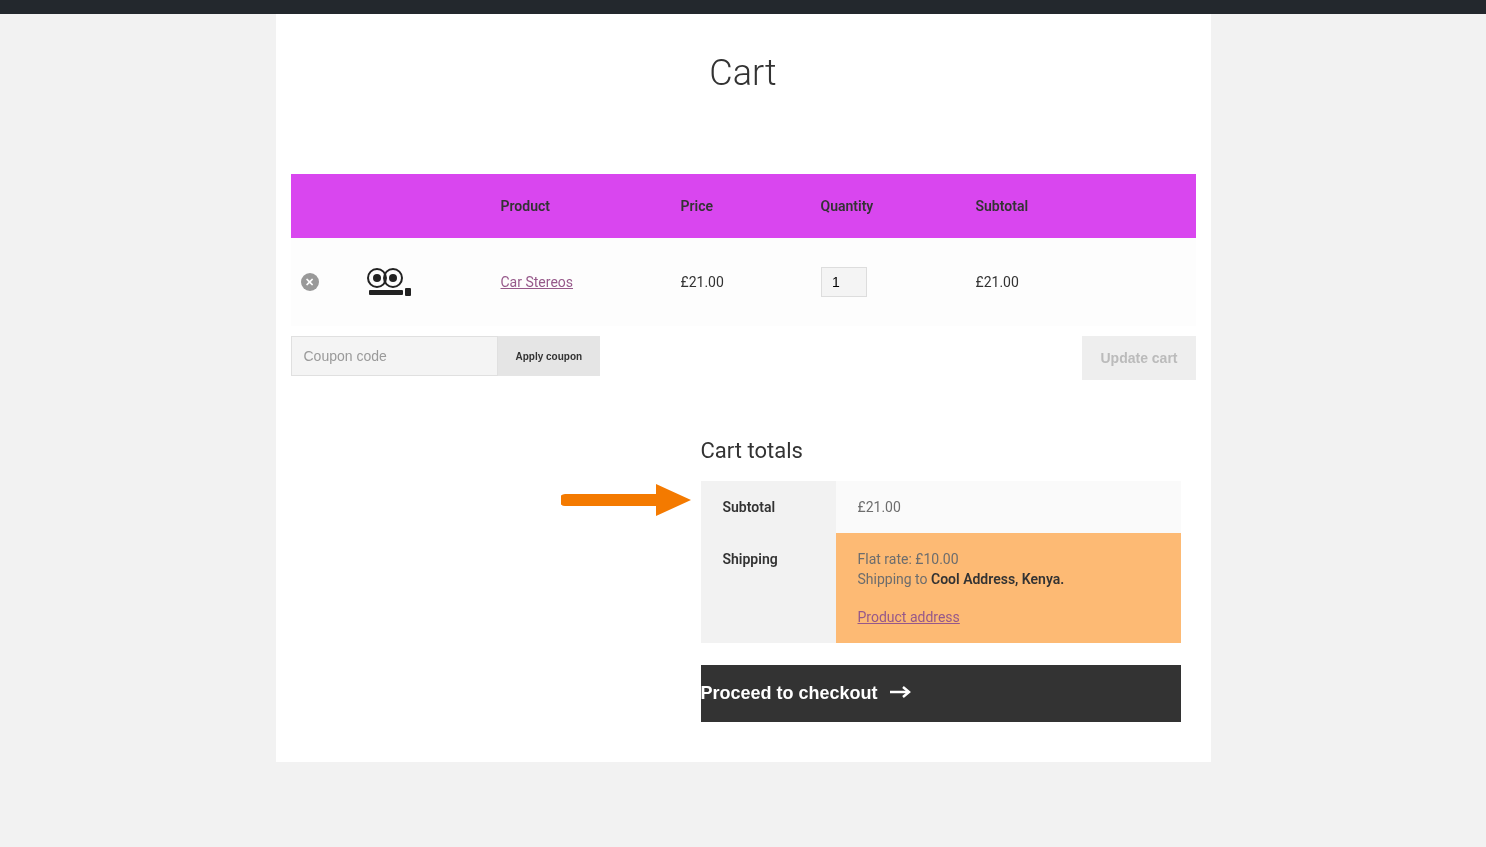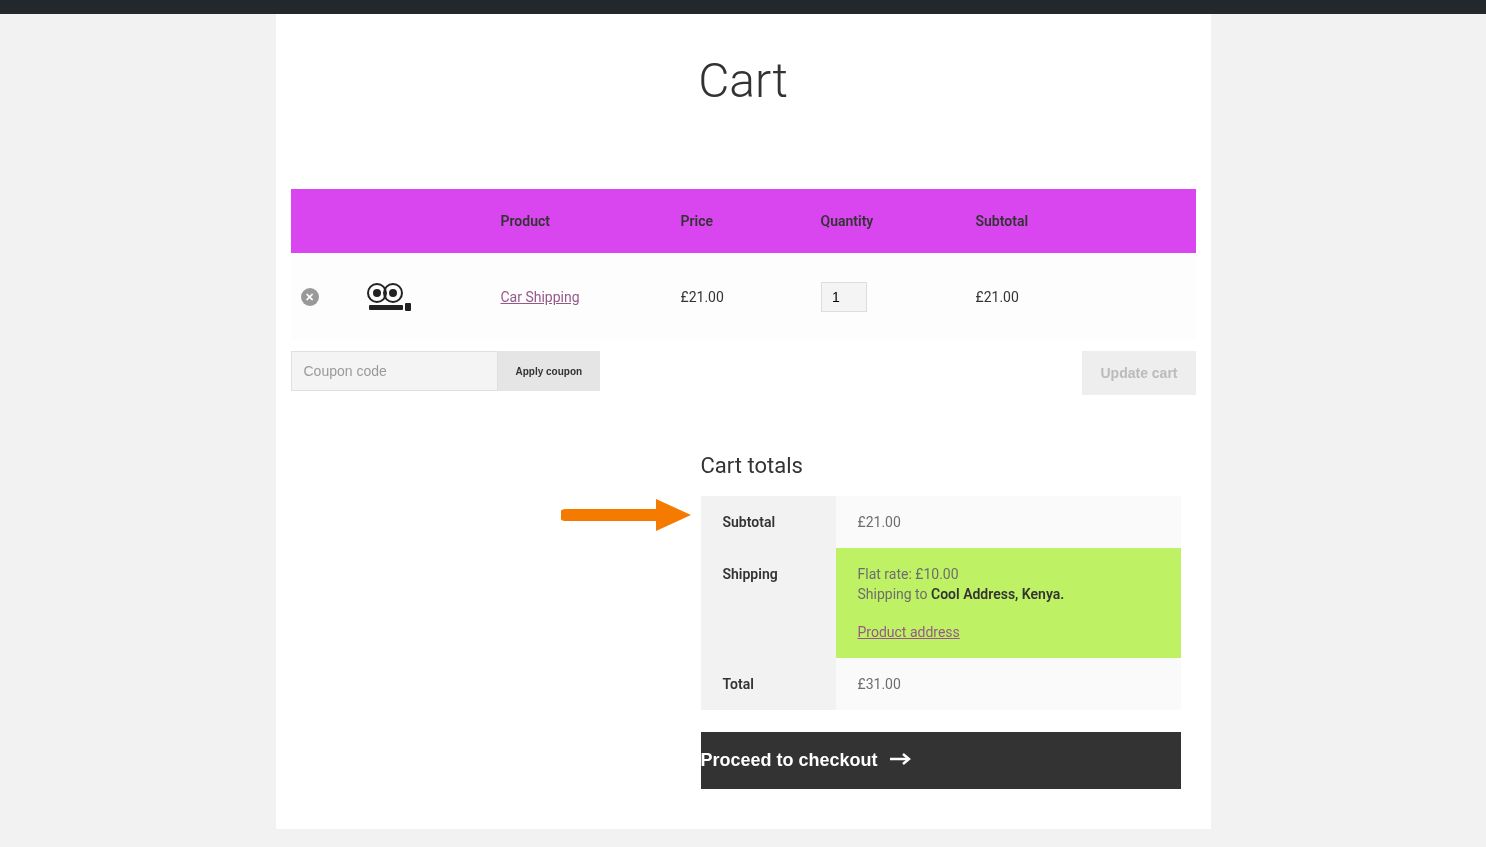--- a/index.html
+++ b/index.html
@@ -15,21 +15,21 @@
 }
 .page-container {
   width: 935px;
   margin: 0 auto;
   background: #fff;
   padding-bottom: 40px;
   position: relative;
 }
 .page-title {
   text-align: center;
-  font-size: 48px;
+  font-size: 36px;
   font-weight: 300;
   color: #333;
   padding: 38px 0 80px 0;
 }
 .cart-table {
   width: 905px;
   margin: 0 auto;
   border-collapse: collapse;
 }
 .cart-table thead tr {
@@ -164,21 +164,21 @@
   width: 135px;
   vertical-align: top;
 }
 .totals-table td {
   background: #fafafa;
   font-size: 14px;
   padding: 18px 22px;
   color: #6d6d6d;
   vertical-align: top;
 }
-.totals-table tr:nth-child(2) td { background: #bef264; }
+.totals-table tr:nth-child(2) td { background: #fdba74; }
 .totals-table tr:nth-child(3) td { background: #fafafa; }
 .shipping-dest {
   margin-top: 4px;
 }
 .shipping-dest b { color: #333; font-weight: 600; }
 .change-address {
   display: inline-block;
   margin-top: 22px;
   color: #96588a;
   text-decoration: underline;
@@ -236,21 +236,21 @@
               <circle cx="16" cy="14" r="9" fill="none" stroke="#222" stroke-width="2"></circle>
               <circle cx="16" cy="14" r="4" fill="#222"></circle>
               <circle cx="32" cy="14" r="9" fill="none" stroke="#222" stroke-width="2"></circle>
               <circle cx="32" cy="14" r="4" fill="#222"></circle>
               <rect x="8" y="26" width="34" height="5" fill="#222" rx="1"></rect>
               <rect x="44" y="24" width="6" height="8" fill="#222" rx="1"></rect>
             </svg>
           </div>
         </td>
         <td>
-          <a href="#" class="product-link">Car Shipping</a>
+          <a href="#" class="product-link">Car Stereos</a>
         </td>
         <td>£21.00</td>
         <td>
           <input type="number" class="qty-input" min="0" value="1" style="">
         </td>
         <td>£21.00</td>
       </tr>
     </tbody>
   </table>
 
@@ -280,24 +280,20 @@
       </tr>
       <tr>
         <th>Shipping</th>
         <td>
           <div>Flat rate: £10.00</div>
           <div class="shipping-dest">
             <span>Shipping to </span><b>Cool Address, Kenya.</b>
           </div>
           <a href="#" class="change-address">Product address</a>
         </td>
-      </tr>
-      <tr>
-        <th>Total</th>
-        <td>£31.00</td>
       </tr>
     </tbody>
       </table>
 
     <button class="checkout-btn">
       <span>Proceed to checkout</span>
       <span class="arrow-right">
         <svg width="22" height="14" viewBox="0 0 22 14">
           <line x1="0" y1="7" x2="18" y2="7" stroke="#fff" stroke-width="2.5"></line>
           <polyline points="13,2 19,7 13,12" fill="none" stroke="#fff" stroke-width="2.5"></polyline>

